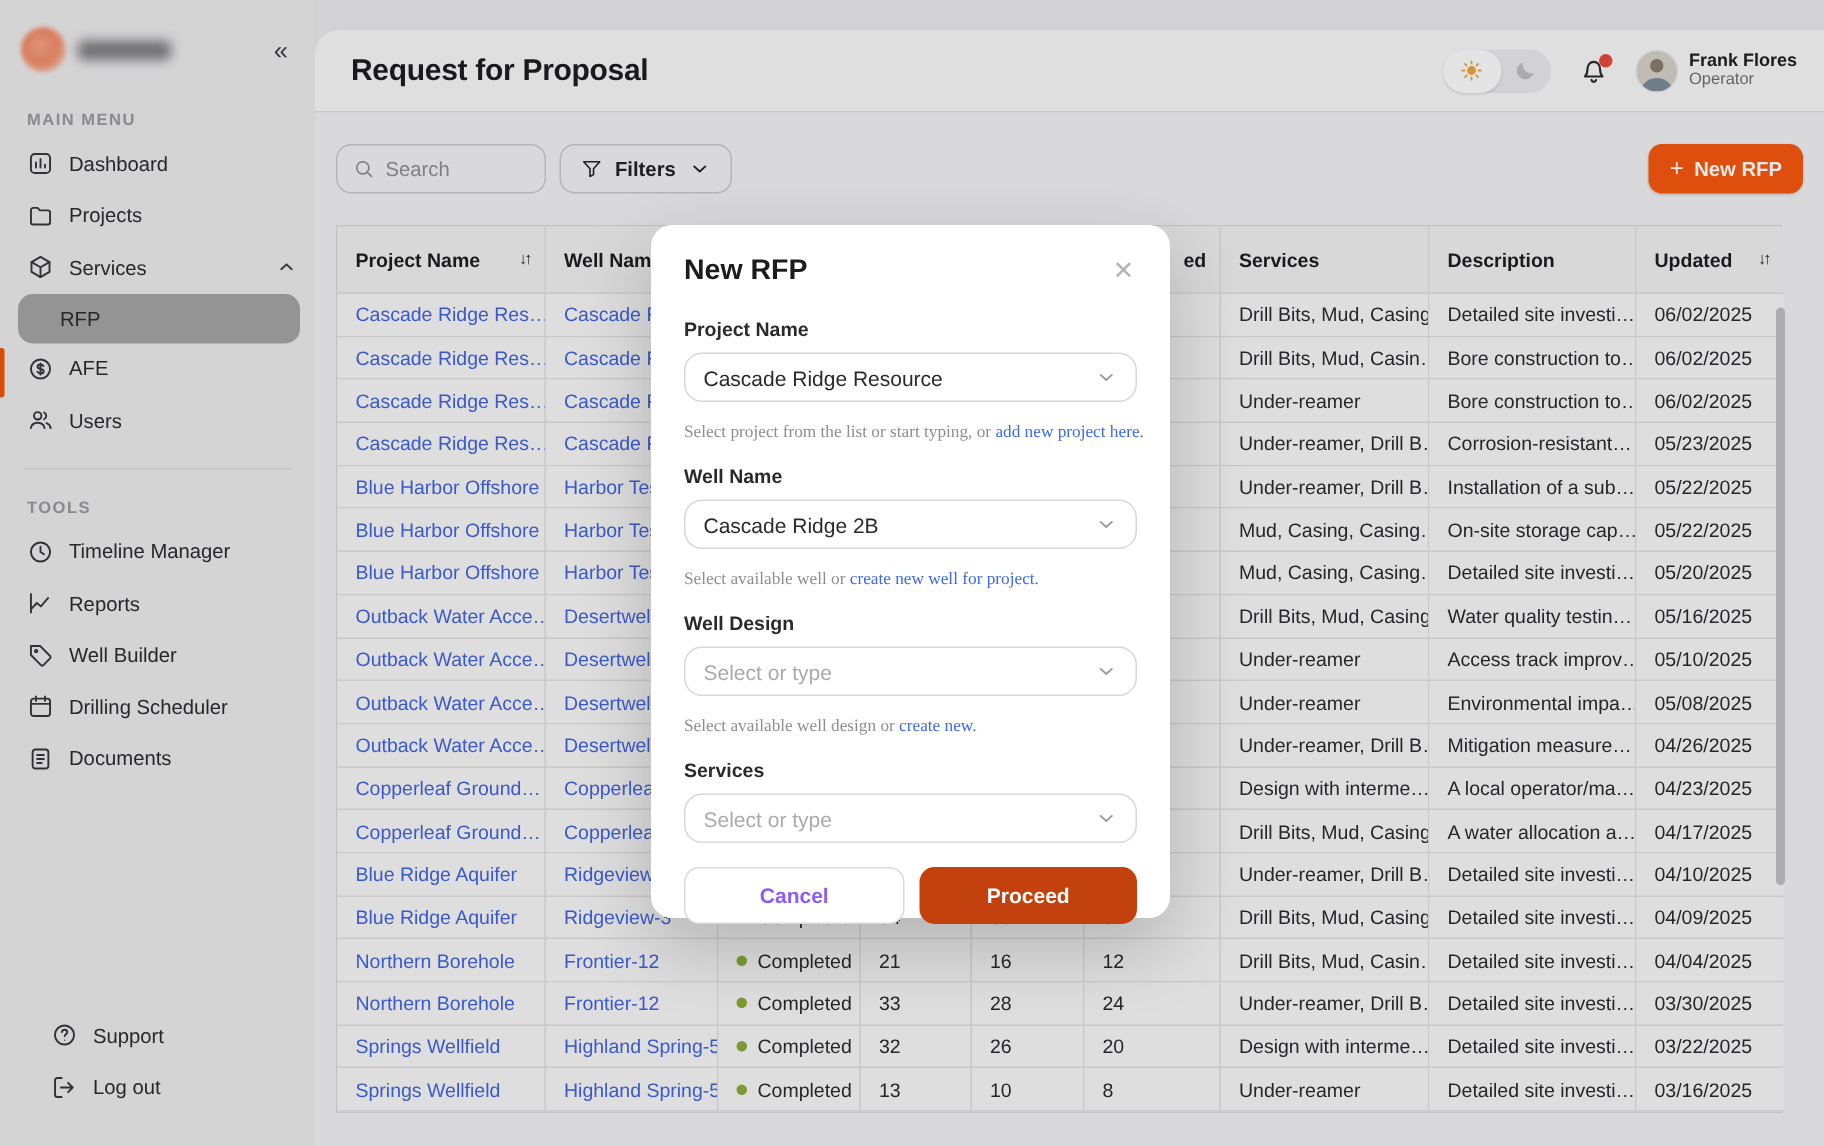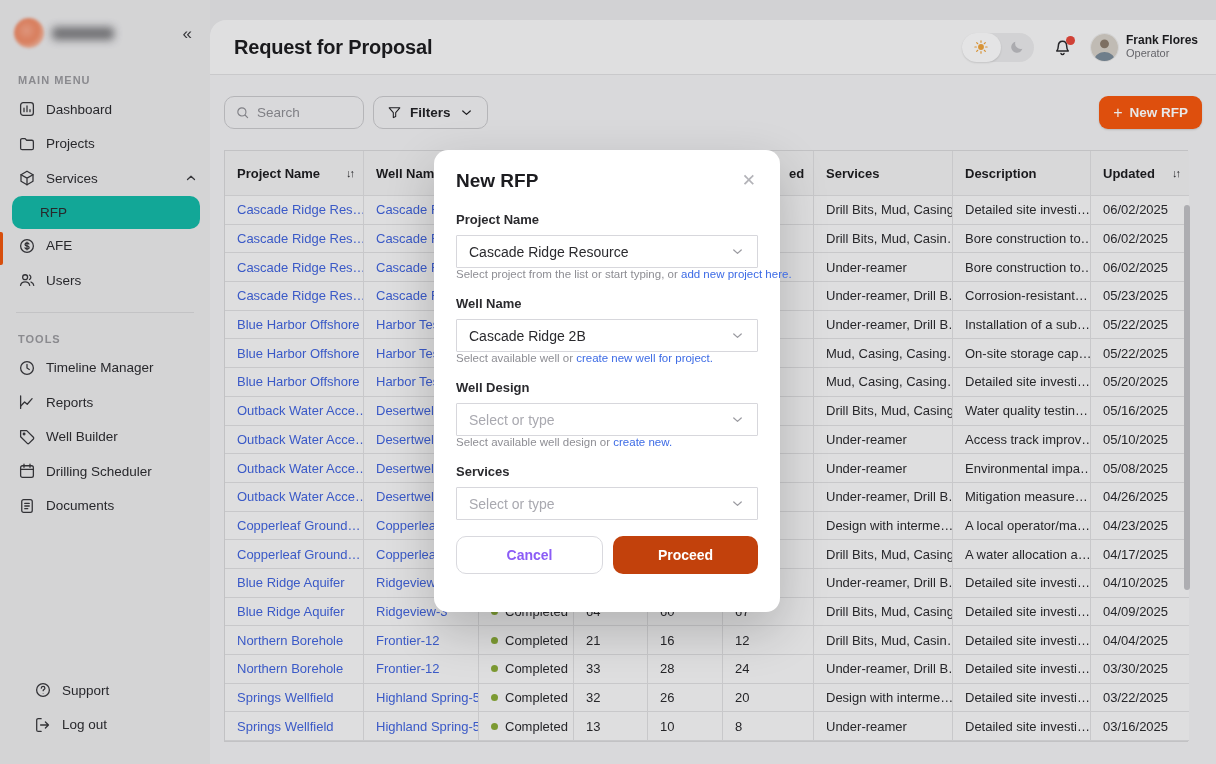--- a/index.html
+++ b/index.html
@@ -15,21 +15,21 @@
   .logo-word { width:62px; height:13px; border-radius:4px; background:#56565a; filter:blur(4px); opacity:.75; }
   .collapse-btn { margin-left:auto; font-size:17px; color:#3c3c40; cursor:pointer; line-height:1; padding:2px 4px; }
   .section-label { font-size:11px; letter-spacing:1px; color:#98989d; font-weight:700; padding:26px 0 6px 18px; }
   .section-label.tools { padding-top:20px; }
   .nav { display:flex; flex-direction:column; }
   .nav-item { position:relative; display:flex; align-items:center; gap:10px; height:34.5px; padding:0 12px 0 18px;
     font-size:13.5px; color:#2c2c30; cursor:pointer; }
   .nav-item .ni-icon { width:18px; height:18px; color:#38383c; flex:0 0 auto; display:flex; }
   .nav-item svg { width:18px; height:18px; }
   .nav-item.child { padding-left:40px; }
-  .nav-item.selected { margin:0 10px 0 12px; padding-left:28px; background:#14b8a6; border-radius:10px; height:33px; }
+  .nav-item.selected { margin:0 10px 0 12px; padding-left:28px; background:#a3a3a3; border-radius:10px; height:33px; }
   .accent-edge { position:absolute; left:0; width:3px; background:#ED560E; border-radius:0 2px 2px 0; z-index:2; }
   .nav-chevron { margin-left:auto; color:#3c3c40; display:flex; }
   .nav-chevron svg { width:14px; height:14px; }
   .side-divider { height:1px; background:#d7d7d9; margin:14px 16px 0 16px; }
   .side-footer { position:absolute; left:0; bottom:22px; width:210px;padding-left:16px; }
 
   
   .main-panel { position:absolute; left:210px; top:20px; width:1006px; height:744px;
     background:#efeff1; border-top-left-radius:16px; z-index:1; overflow:hidden; }
   .topbar { height:55px; background:#f6f6f7; border-top-left-radius:16px; border-bottom:1px solid #dddde0;
@@ -84,26 +84,26 @@
   .table-scrollbar { position:absolute; right:26px; top:205px; width:6px; height:385px; border-radius:3px; background:#bfbfc3; z-index:2; }
 
   
   .dim-overlay { position:absolute; inset:0; background:rgba(0,0,0,.09); z-index:50; }
   .modal { position:absolute; left:434px; top:150px; width:346px; height:462px; background:#ffffff; border-radius:14px;
     z-index:60; box-shadow:0 18px 50px rgba(0,0,0,.20); padding:20px 22px 14px 22px; }
   .modal-head { display:flex; align-items:flex-start; height:28px; }
   .modal-title { font-size:19px; font-weight:700; color:#1c1c20; }
   .modal-close { margin-left:auto; color:#b3b3b8; font-size:17px; cursor:pointer; line-height:1; padding:2px; }
   .field-label { font-size:13px; font-weight:700; color:#2a2a2e; margin-top:14px; height:16px; }
-  .select-box { margin-top:7px; height:33px; border:1px solid #d7d7dc; border-radius:1px; display:flex; align-items:center;
+  .select-box { margin-top:7px; height:33px; border:1px solid #d7d7dc; border-radius:12px; display:flex; align-items:center;
     padding:0 12px; font-size:14px; color:#2a2a2e; cursor:pointer; }
   .select-box.placeholder { color:#a9a9b0; }
   .select-box .chev { margin-left:auto; color:#9a9aa0; display:flex; }
   .select-box .chev svg { width:15px; height:15px; }
-  .helper { margin-top:0; font-size:11.5px; color:#8e8e94; height:14px; white-space:nowrap; }
+  .helper { margin-top:14px; font-size:11.5px; color:#8e8e94; height:14px; white-space:nowrap;font-family:Liberation Serif, serif; }
   .helper .hlink { color:#3D6BE5; cursor:pointer; }
   .modal-actions { display:flex; gap:10px; margin-top:16px; }
   .btn { height:38px; border-radius:10px; flex:1; display:flex; align-items:center; justify-content:center;
     font-size:14px; font-weight:700; cursor:pointer; }
   .btn-cancel { background:#fff; border:1px solid #d9d9de; color:#8b5cf6; }
   .btn-proceed { background:#c2410c; color:#fff; border:none; }
 </style>
 </head>
 <body>
 

